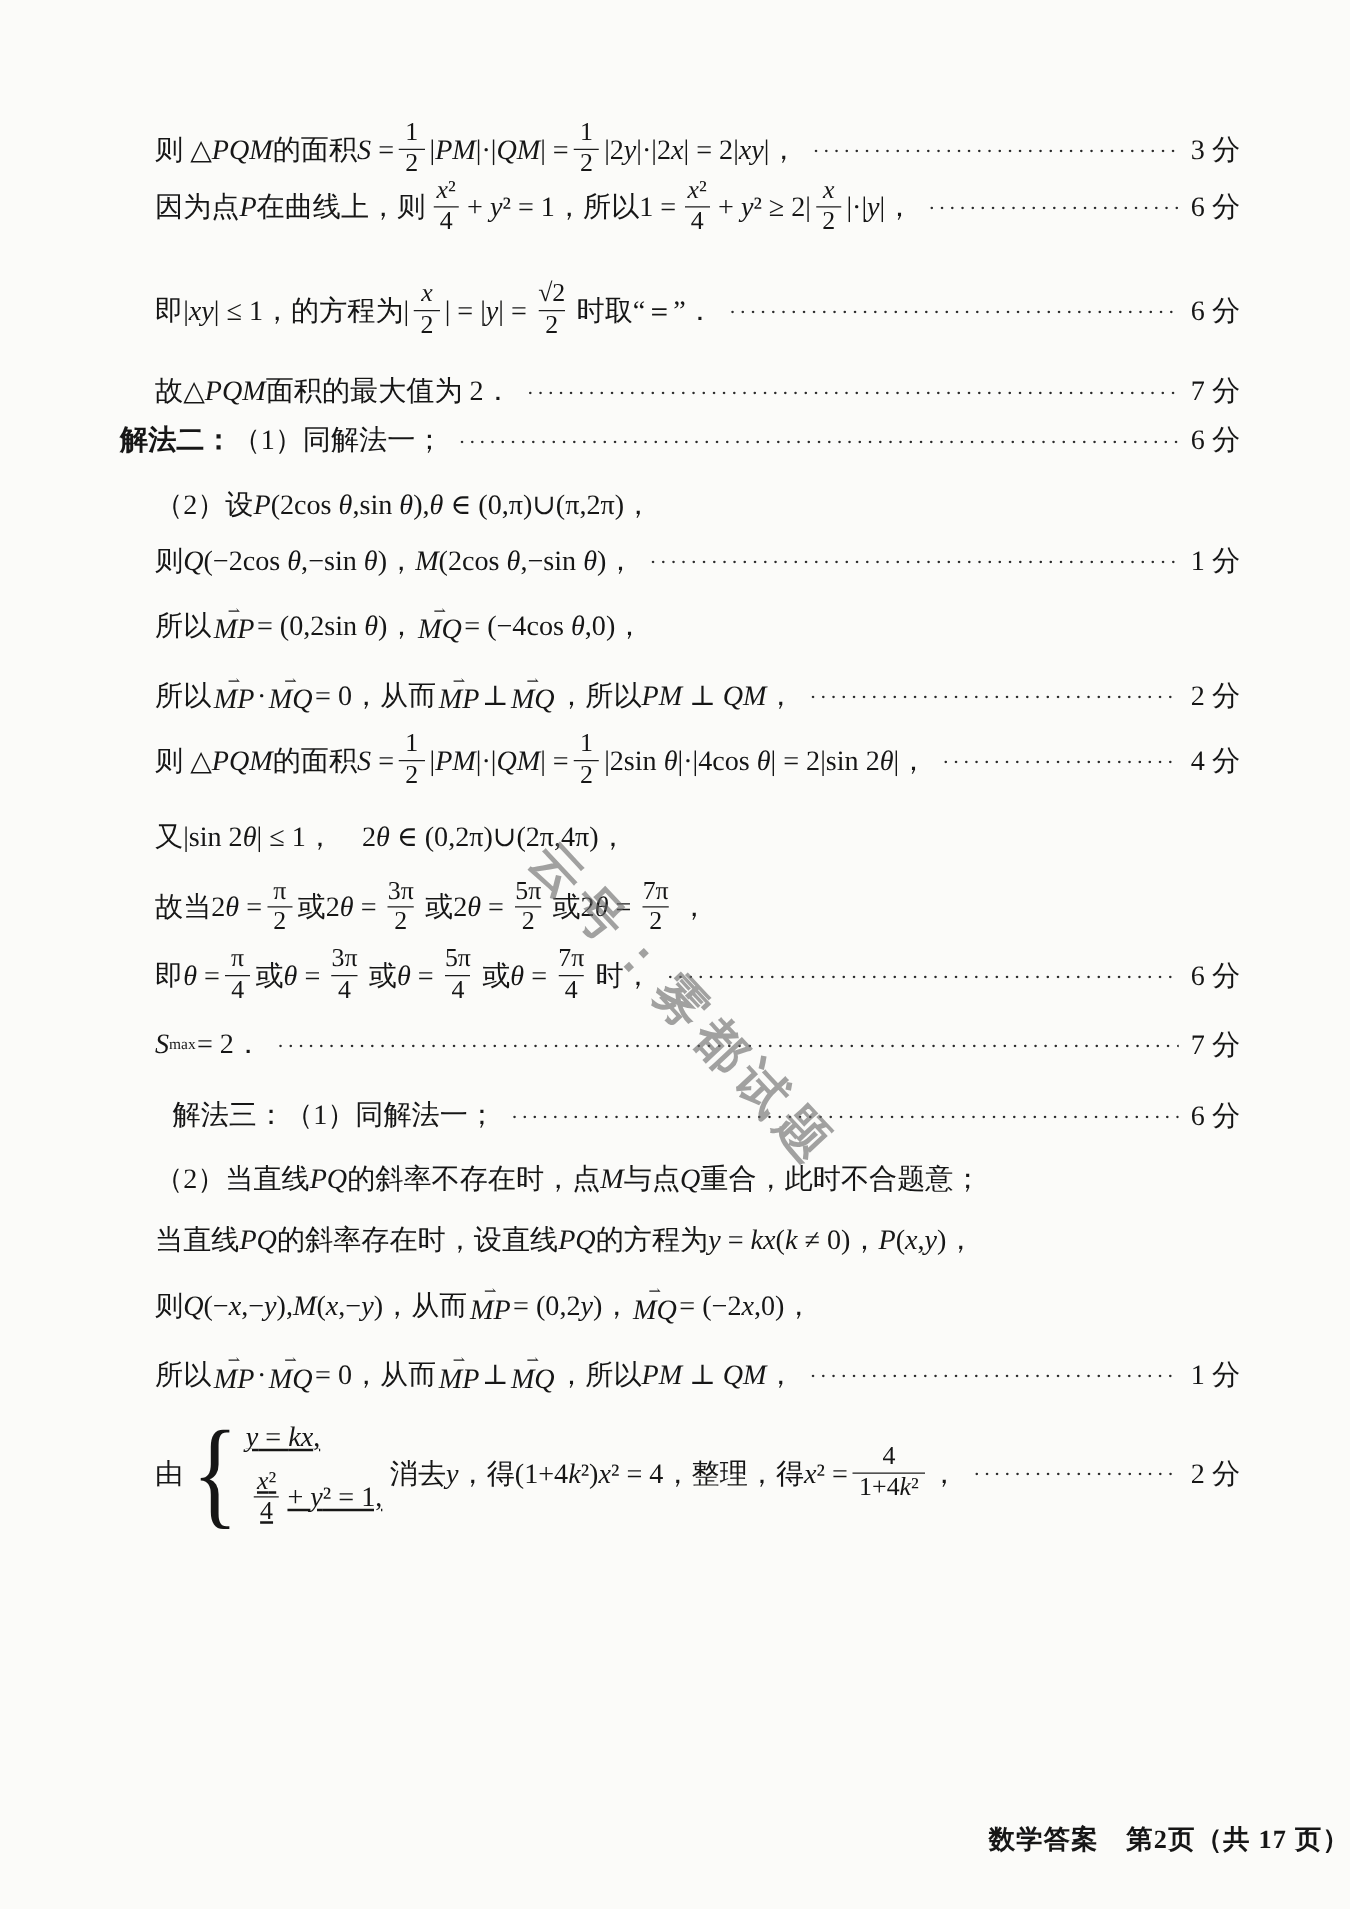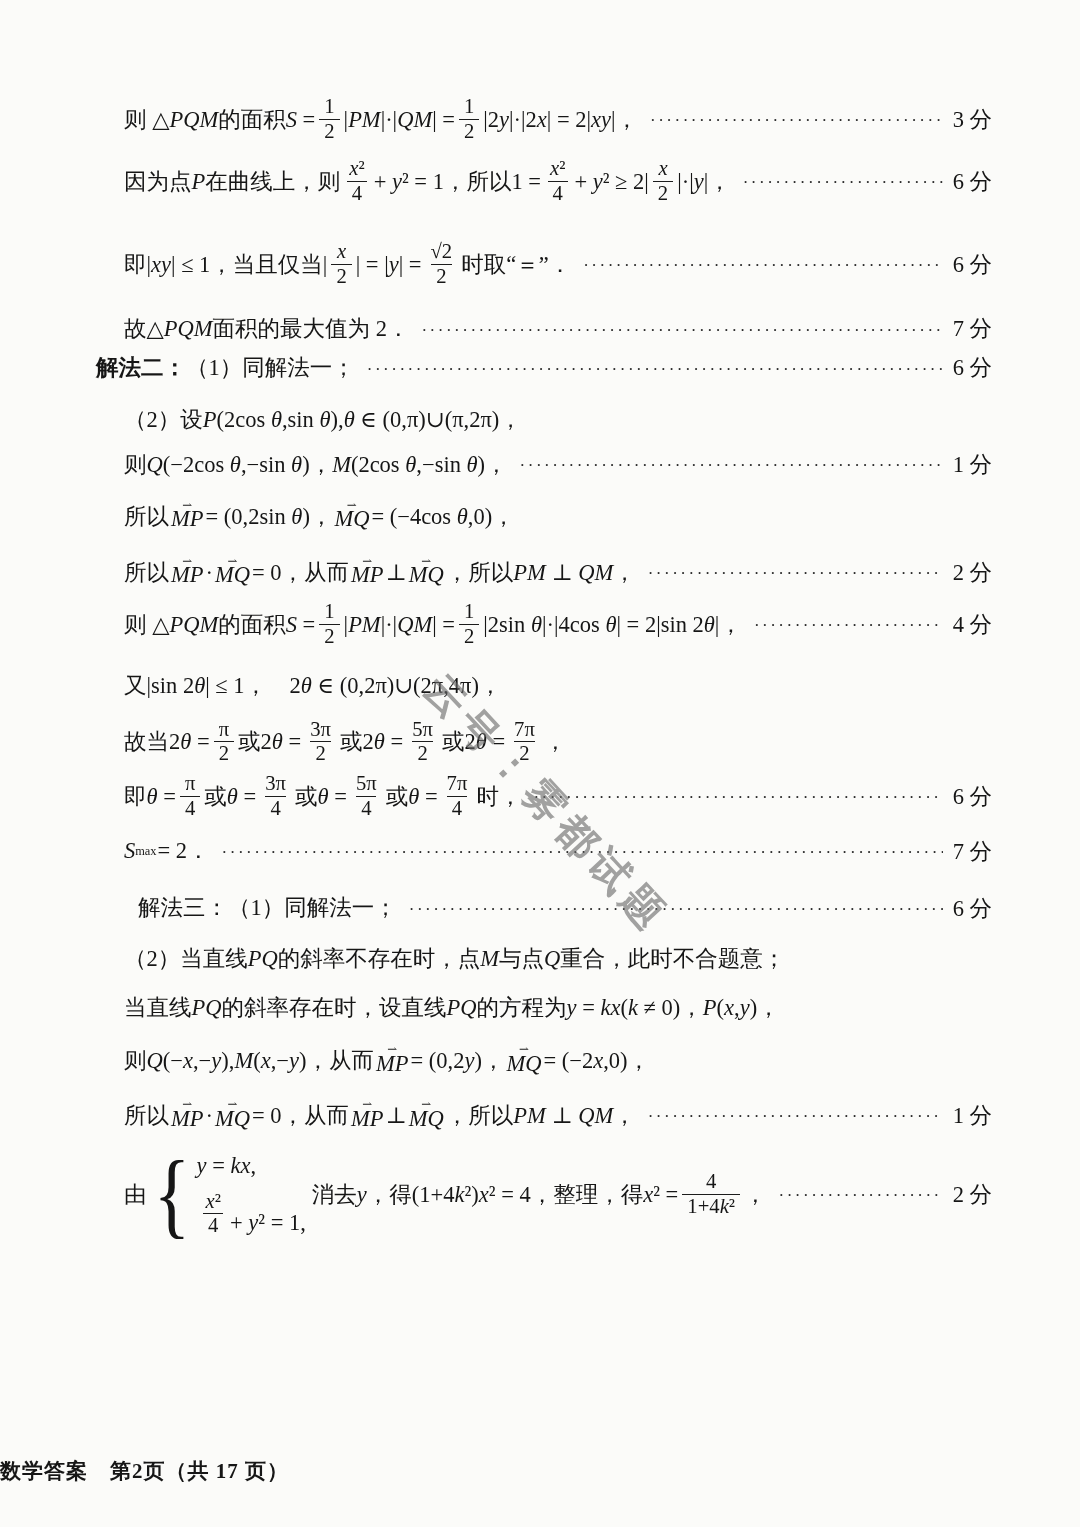--- a/index.html
+++ b/index.html
@@ -7,21 +7,21 @@
     width:1080px;height:1527px;overflow:hidden;position:relative;
     background:#fbfbf9;color:#161616;
     font-family:"Liberation Serif","DejaVu Serif",serif;
   }
   #page{position:relative;width:100%;height:100%;padding:0 88px 0 96px;box-sizing:border-box;}
   #doc-lines{display:flex;flex-direction:column;}
   .line{display:flex;align-items:center;margin-left:28px;font-size:22.5px;}
   .line .content{display:inline-flex;align-items:center;white-space:nowrap;line-height:1.3;}
   
   #doc-lines .line:nth-child(1){margin-top:96px}
-  #doc-lines .line:nth-child(2){margin-top:16px}
+  #doc-lines .line:nth-child(2){margin-top:0}
   #doc-lines .line:nth-child(3){margin-top:36px}
   #doc-lines .line:nth-child(4){margin-top:26px}
   #doc-lines .line:nth-child(5){margin-top:8px}
   #doc-lines .line:nth-child(6){margin-top:22px}
   #doc-lines .line:nth-child(7){margin-top:14px}
   #doc-lines .line:nth-child(8){margin-top:22px}
   #doc-lines .line:nth-child(9){margin-top:26px}
   #doc-lines .line:nth-child(10){margin-top:13px}
   #doc-lines .line:nth-child(11){margin-top:24px}
   #doc-lines .line:nth-child(12){margin-top:18px}
@@ -48,28 +48,28 @@
 
   .vec{display:inline-flex;flex-direction:column;align-items:center;line-height:1;margin:0 2px;vertical-align:-2px;}
   .vec .arr{font-size:12px;line-height:0.45;transform:translateY(1px);}
   .vec .vb{line-height:1.05;text-align:center;}
 
   sub.msub{font-size:0.55em;vertical-align:-0.4em;margin:0 1px 0 0;}
 
   .cases{display:inline-flex;align-items:center;margin:0 6px 0 2px;}
   .cases .brace{font-size:96px;font-weight:300;line-height:0.78;transform:scaleX(0.8);margin-right:2px;}
   .cases .rows{display:flex;flex-direction:column;align-items:flex-start;gap:10px;}
-  .cases .crow{display:inline-flex;align-items:flex-end;white-space:nowrap;}
+  .cases .crow{display:inline-flex;align-items:center;white-space:nowrap;text-decoration:underline;}
 
   .leader{flex:1;overflow:hidden;height:1.1em;margin:0 10px 0 12px;color:#2a2a2a;
           font-size:17px;letter-spacing:2.5px;line-height:1.35em;white-space:nowrap;}
   .leader::before{content:"········································································································································";}
   .score{white-space:nowrap;font-size:22.5px;}
 
-  #footer{position:absolute;left:0;right:0;bottom:42px;text-align:left;
+  #footer{position:absolute;left:0;right:0;bottom:42px;text-align:right;
           font-weight:bold;font-size:21px;letter-spacing:1px;}
 
   #watermark{position:absolute;left:452px;top:662px;transform:rotate(47deg);transform-origin:left top;
              font-size:41px;letter-spacing:7px;color:rgba(105,105,105,0.62);font-weight:600;
              pointer-events:none;white-space:nowrap;}
 </style>
 </head>
 <body>
 
 <div id="page">
@@ -119,21 +119,21 @@
           <span class="m">|·|<i>y</i>|</span>
           <span class="seg-c">，</span>
         </span>
         <span class="leader"></span>
         <span class="score">6 分</span>
       </div>
       <div class="line">
         <span class="content">
           <span class="seg-c">即 </span>
           <span class="m">|<i>xy</i>| ≤ 1</span>
-          <span class="seg-c">，当且仅当 </span>
+          <span class="seg-c">，的方程为 </span>
           <span class="m">|</span>
           <span class="frac">
             <span class="fn"><i>x</i></span>
             <span class="fd">2</span>
           </span>
           <span class="m">| = |<i>y</i>| =</span>
           <span class="frac">
             <span class="fn">√2</span>
             <span class="fd">2</span>
           </span>

